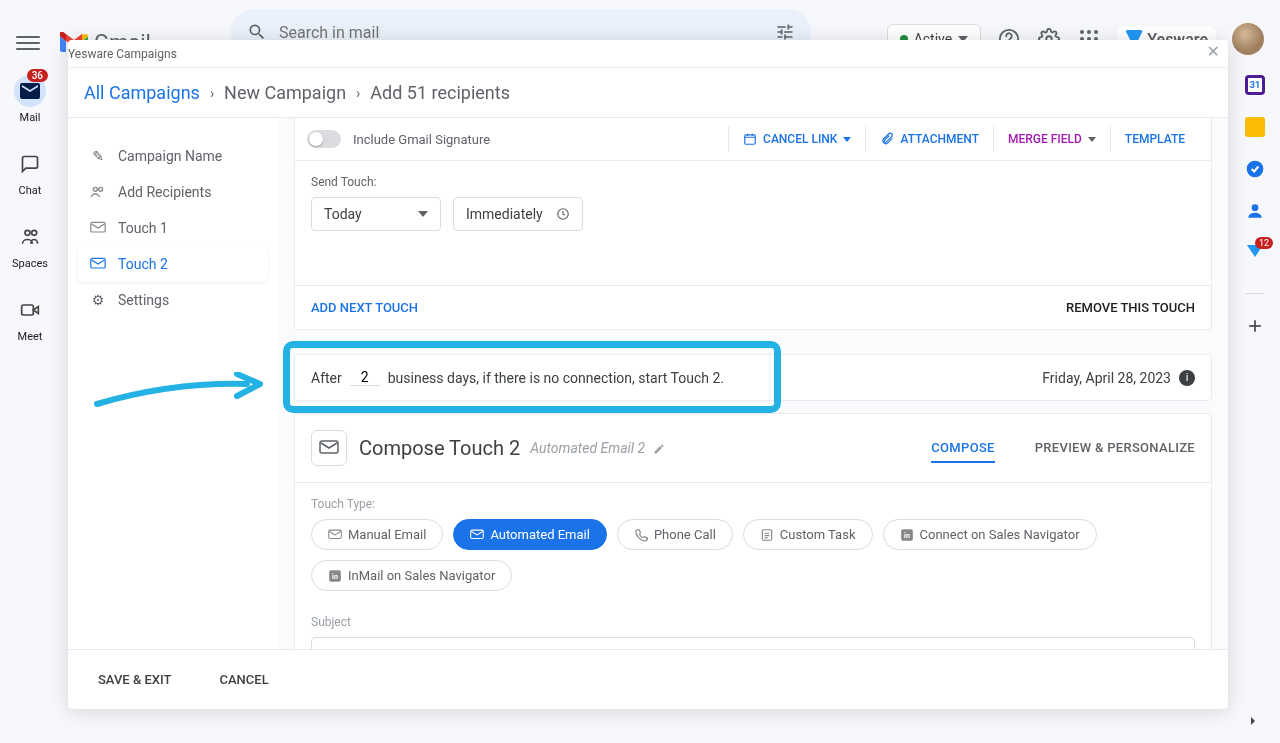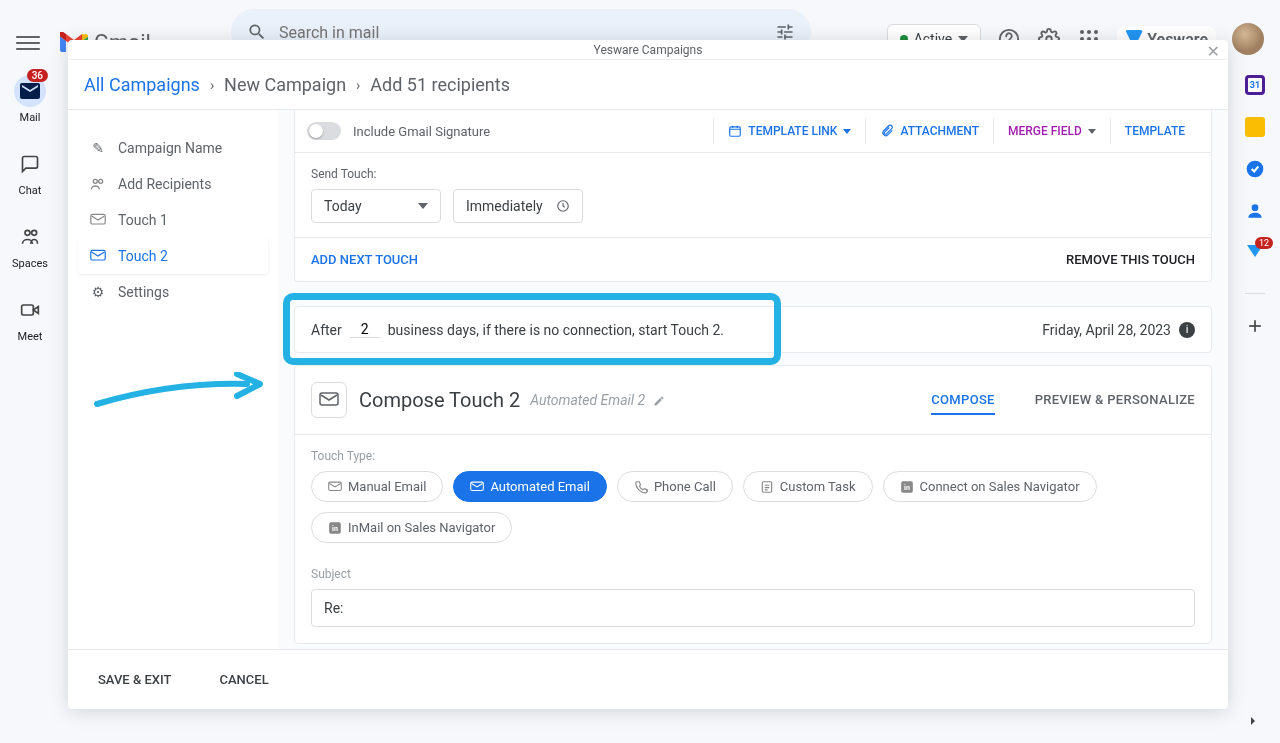--- a/index.html
+++ b/index.html
@@ -27,21 +27,21 @@
 .nav-icon-wrap { width:32px; height:32px; border-radius:16px; display:flex; align-items:center; justify-content:center;}
 .nav-icon-wrap.active { background:#d3e3fd;}
 .badge { position:absolute; top:-6px; right:-2px; background:#c5221f; color:#fff; font-size:10px; padding:1px 5px; border-radius:8px; font-weight:500;}
 
 
 .right-rail { position:absolute; right:0; top:55px; width:50px; bottom:0; display:flex; flex-direction:column; align-items:center; padding-top:20px; gap:22px;}
 .rail-icon { width:20px; height:20px; border-radius:4px; position:relative; cursor:pointer;}
 
 
 .modal { position:absolute; left:68px; top:40px; right:52px; bottom:34px; background:#fff; border-radius:4px; box-shadow:0 2px 20px rgba(0,0,0,0.15); display:flex; flex-direction:column; overflow:hidden;}
-.modal-title-bar { height:20px; display:flex; align-items:center; justify-content:center; font-size:12px; color:#5f6368; position:relative; border-bottom:1px solid #eee;}
+.modal-title-bar { height:28px; display:flex; align-items:center; font-size:12px; color:#5f6368; position:relative; border-bottom:1px solid #eee;}
 .modal-close { position:absolute; right:8px; top:2px; color:#9aa0a6; cursor:pointer; font-size:16px;}
 .breadcrumb-bar { padding:14px 16px; border-bottom:1px solid #e8eaed; display:flex; align-items:center; gap:10px; font-size:18px;}
 .breadcrumb-link { color:#1a73e8; cursor:pointer;}
 .breadcrumb-sep { color:#5f6368; font-size:14px;}
 .breadcrumb-text { color:#5f6368;}
 .modal-body { flex:1; display:flex; overflow:hidden;}
 .sidebar { width:210px; padding:20px 10px; border-right:0;}
 .sidebar-item { display:flex; align-items:center; gap:12px; padding:10px 12px; font-size:14px; color:#5f6368; cursor:pointer; border-radius:4px;}
 .sidebar-item.active { background:#fff; color:#1a73e8; box-shadow:0 1px 3px rgba(0,0,0,0.08);}
 .sidebar-icon { width:16px; height:16px; display:inline-flex; align-items:center; justify-content:center;}
@@ -54,21 +54,21 @@
 .toolbar-row { display:flex; align-items:center; padding:8px 12px; border-bottom:1px solid #e8eaed; gap:12px;}
 .toggle { width:34px; height:18px; background:#dadce0; border-radius:10px; position:relative; cursor:pointer;}
 .toggle::after { content:''; position:absolute; width:14px; height:14px; background:#fff; border-radius:50%; top:2px; left:2px; box-shadow:0 1px 2px rgba(0,0,0,0.3);}
 .toggle-label { font-size:13px; color:#5f6368;}
 .toolbar-actions { margin-left:auto; display:flex; align-items:stretch;}
 .toolbar-btn { display:flex; align-items:center; gap:6px; padding:6px 14px; font-size:12px; color:#1a73e8; cursor:pointer; border-left:1px solid #e8eaed; font-weight:500;}
 .toolbar-btn.neutral { color:#a21caf;}
 .send-section { padding:14px 16px;}
 .send-label { font-size:12px; color:#5f6368; margin-bottom:8px;}
 .dropdown { display:inline-flex; align-items:center; justify-content:space-between; border:1px solid #dadce0; border-radius:4px; padding:8px 12px; font-size:14px; color:#3c4043; margin-right:8px; cursor:pointer; min-width:130px;}
-.action-row { display:flex; align-items:center; padding:14px 16px; border-top:1px solid #e8eaed;}
+.action-row { display:flex; align-items:center; padding:14px 16px; border-top:1px solid #e8eaed;margin-top:40px;}
 .link-btn { color:#1a73e8; font-size:13px; font-weight:500; cursor:pointer;}
 .remove-btn { margin-left:auto; color:#202124; font-size:13px; font-weight:500; cursor:pointer;}
 
 
 .delay-card { background:#fff; border:1px solid #e8eaed; margin:24px 16px 12px; border-radius:4px; position:relative;}
 .delay-inner { display:flex; align-items:center; padding:14px 16px; font-size:14px; color:#3c4043;}
 .delay-highlight { position:absolute; left:-12px; top:-14px; width:498px; height:72px; border:7px solid #24b2e4; border-radius:10px; pointer-events:none;}
 .delay-input { width:30px; text-align:center; border:none; border-bottom:1px solid #dadce0; margin:0 8px; font-size:14px; outline:none;}
 .delay-date { margin-left:auto; display:flex; align-items:center; gap:8px; color:#3c4043;}
 .info-dot { width:16px; height:16px; background:#3c4043; color:#fff; border-radius:50%; display:flex; align-items:center; justify-content:center; font-size:11px;}
@@ -304,21 +304,21 @@
       <div class="card top-card">
         <div class="toolbar-row">
           <div class="toggle"></div>
           <span class="toggle-label">Include Gmail Signature</span>
           <div class="toolbar-actions">
             <div class="toolbar-btn">
               <svg width="14" height="14" viewBox="0 0 24 24" fill="none" stroke="#1a73e8" stroke-width="2">
                   <rect x="3" y="5" width="18" height="16" rx="2"></rect>
                   <path d="M3 9h18M8 3v4M16 3v4"></path>
                 </svg>
-              <span>TEMPLATE LINK</span>
+              <span>CANCEL LINK</span>
               <svg width="8" height="5" viewBox="0 0 10 6" fill="#1a73e8">
                   <path d="M0 0l5 6 5-6z"></path>
                 </svg>
             </div>
             <div class="toolbar-btn">
               <svg width="14" height="14" viewBox="0 0 24 24" fill="none" stroke="#1a73e8" stroke-width="2">
                   <path d="M21 11l-8 8a5 5 0 01-7-7l9-9a3.5 3.5 0 015 5l-9 9a2 2 0 01-3-3l8-8"></path>
                 </svg>
               <span>ATTACHMENT</span>
             </div>

